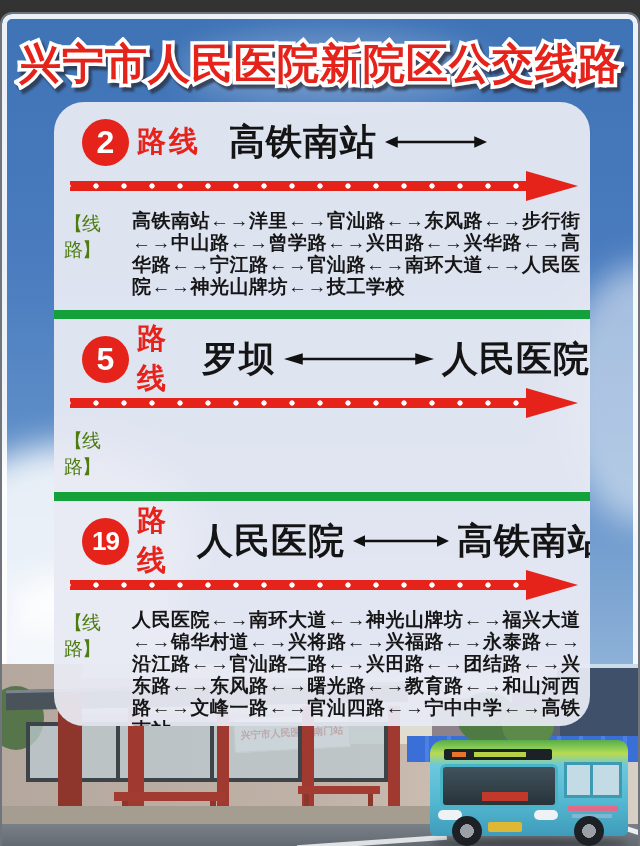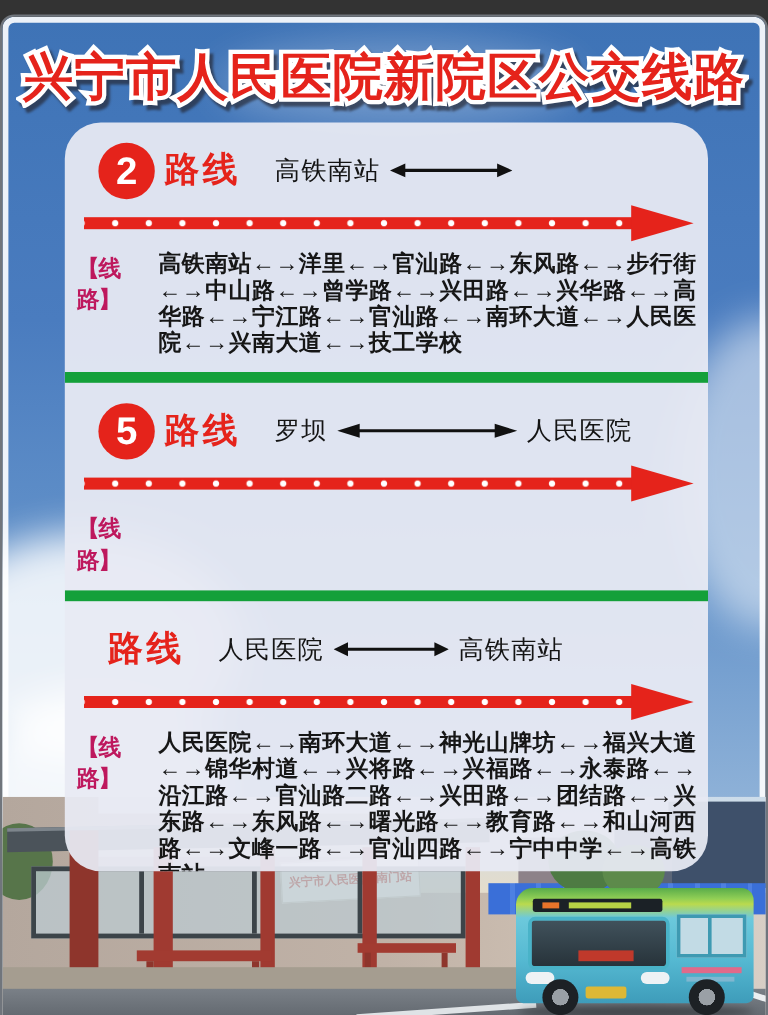--- a/index.html
+++ b/index.html
@@ -41,39 +41,39 @@
 
   .route-head { display:flex; align-items:center; margin:2px 0 0 28px; height:50px; }
   .route-badge {
     width:47px; height:47px; border-radius:50%; background:#e5231b; flex:0 0 auto;
     display:flex; align-items:center; justify-content:center;
   }
   .route-num { color:#fff; font-size:32px; font-weight:900; line-height:1; }
   .badge-19 .route-num { font-size:26px; letter-spacing:-1px; }
   .route-word { color:#e5231b; font-size:29px; font-weight:900; margin-left:8px; letter-spacing:3px; }
   .endpoints { display:flex; align-items:center; margin-left:28px; }
-  .ep { color:#141414; font-size:21px; font-weight:400; letter-spacing:1px; white-space:nowrap; }
+  .ep { color:#141414; font-size:36px; font-weight:700; letter-spacing:1px; white-space:nowrap; }
   .darrow { height:16px; margin:0 8px; flex:0 0 auto; }
 
   .arrow-bar { position:relative; height:32px; margin-top:3px; }
   .bar-line {
     position:absolute; left:16px; right:48px; top:50%; height:10px; margin-top:-5px;
     background-color:#e5231b;
     background-image:radial-gradient(circle, #fff 2.3px, rgba(255,255,255,0) 3px);
     background-size:28px 10px; background-position:12px 50%; background-repeat:repeat-x;
   }
   .bar-head {
     position:absolute; right:12px; top:50%; transform:translateY(-50%);
     width:0; height:0;
     border-left:52px solid #e5231b; border-top:15px solid transparent; border-bottom:15px solid transparent;
   }
 
   .route-detail { display:flex; margin:8px 8px 0 10px; padding-bottom:12px; }
   .detail-label {
-    flex:0 0 auto; width:68px; color:#be185d; font-size:19px; font-weight:700;
+    flex:0 0 auto; width:68px; color:#4d7c0f; font-size:19px; font-weight:400;
     letter-spacing:-1px; padding-top:1px;
   }
   .stops {
     flex:1 1 auto; color:#161616; font-size:19px; font-weight:700;
     line-height:22px; letter-spacing:.5px; word-break:break-all;
   }
 
   
   .photo { position:absolute; z-index:1; left:0; top:650px; width:640px; height:196px; overflow:hidden; }
   .ph { position:absolute; }
@@ -164,21 +164,21 @@
             <polygon points="120,8 105,2.2 105,13.8" fill="#111"></polygon>
           </svg>
         </div>
       </div>
       <div class="arrow-bar">
         <div class="bar-line"></div>
         <div class="bar-head"></div>
       </div>
       <div class="route-detail">
         <span class="detail-label">【线路】</span>
-        <p class="stops">高铁南站←→洋里←→官汕路←→东风路←→步行街←→中山路←→曾学路←→兴田路←→兴华路←→高华路←→宁江路←→官汕路←→南环大道←→人民医院←→兴南大道←→技工学校</p>
+        <p class="stops">高铁南站←→洋里←→官汕路←→东风路←→步行街←→中山路←→曾学路←→兴田路←→兴华路←→高华路←→宁江路←→官汕路←→南环大道←→人民医院←→神光山牌坊←→技工学校</p>
       </div>
     </section>
 
     <div class="divider"></div>
 
     <section class="route">
       <div class="route-head">
         <div class="route-badge">
           <span class="route-num">5</span>
         </div>
@@ -199,20 +199,23 @@
       </div>
       <div class="route-detail">
         <span class="detail-label">【线路】</span>
       </div>
     </section>
 
     <div class="divider"></div>
 
     <section class="route">
       <div class="route-head">
+        <div class="route-badge badge-19">
+          <span class="route-num">19</span>
+        </div>
         <span class="route-word">路线</span>
         <div class="endpoints">
           <span class="ep">人民医院</span>
           <svg class="darrow" style="width:96px" viewBox="0 0 120 16" preserveAspectRatio="none">
             <line x1="10" y1="8" x2="110" y2="8" stroke="#111" stroke-width="2.6"></line>
             <polygon points="0,8 15,2.2 15,13.8" fill="#111"></polygon>
             <polygon points="120,8 105,2.2 105,13.8" fill="#111"></polygon>
           </svg>
           <span class="ep">高铁南站</span>
         </div>

